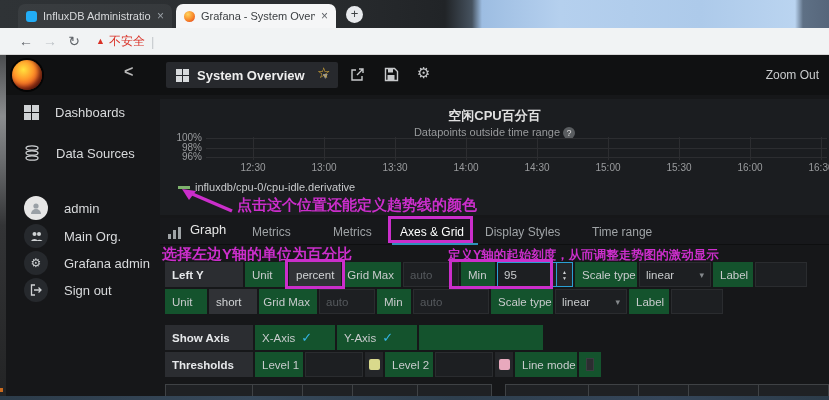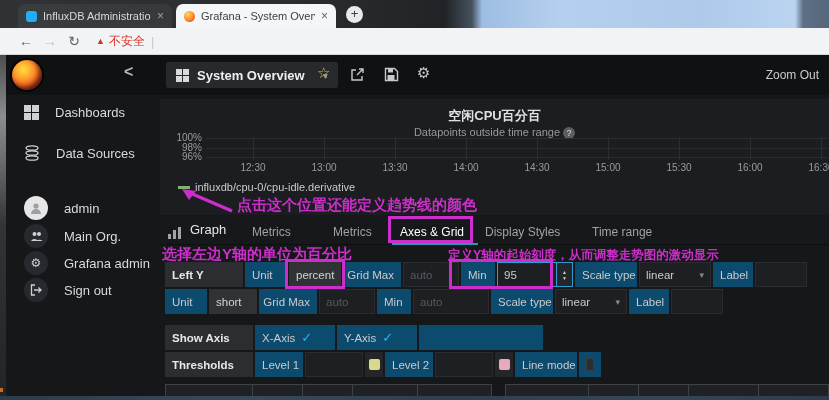--- a/index.html
+++ b/index.html
@@ -67,21 +67,21 @@
   .magbox { border:3px solid #cb2ecb; background:transparent; pointer-events:none; }
 
   
   .tabsrow { left:160px; top:218px; width:669px; height:27px; background:#17181b; border-bottom:1px solid #0e0f10; }
   .gtitle { left:190px; top:222px; color:#e6e6e6; font-size:13px; }
   .etab { top:225px; color:#9fa3a6; font-size:12px; }
   .etab.active { color:#fff; }
   .underline { left:392px; top:243px; width:86px; height:2px; background:#2e93b9; }
 
   .frow { display:flex; height:25px; }
-  .fc { background:#0c4a6e; color:#c9cbcd; font-size:11.5px; display:flex; align-items:center;
+  .fc { background:#14532d; color:#c9cbcd; font-size:11.5px; display:flex; align-items:center;
     padding:0 7px; margin-right:2px; white-space:nowrap; flex:none; }
   .fc.name { font-weight:bold; color:#e6e8ea; background:#2b2d31; }
   .fc.right { justify-content:flex-end; }
   .fc.val { background:#303236; color:#d2d4d6; }
   .fin { background:#1d1f22; border:1px solid #2a2c2f; color:#c9cbcd; font-size:11.5px; padding:0 6px;
     height:25px; margin-right:2px; flex:none; font-family:inherit; }
   .fin::placeholder { color:#55595d; }
   .minwrap { display:flex; border:1px solid #2a9fd4; margin-right:2px; flex:none; }
   .minwrap input { border:none; margin:0; height:23px; }
   .spinner { width:16px; background:#242629; display:flex; flex-direction:column; align-items:center;

